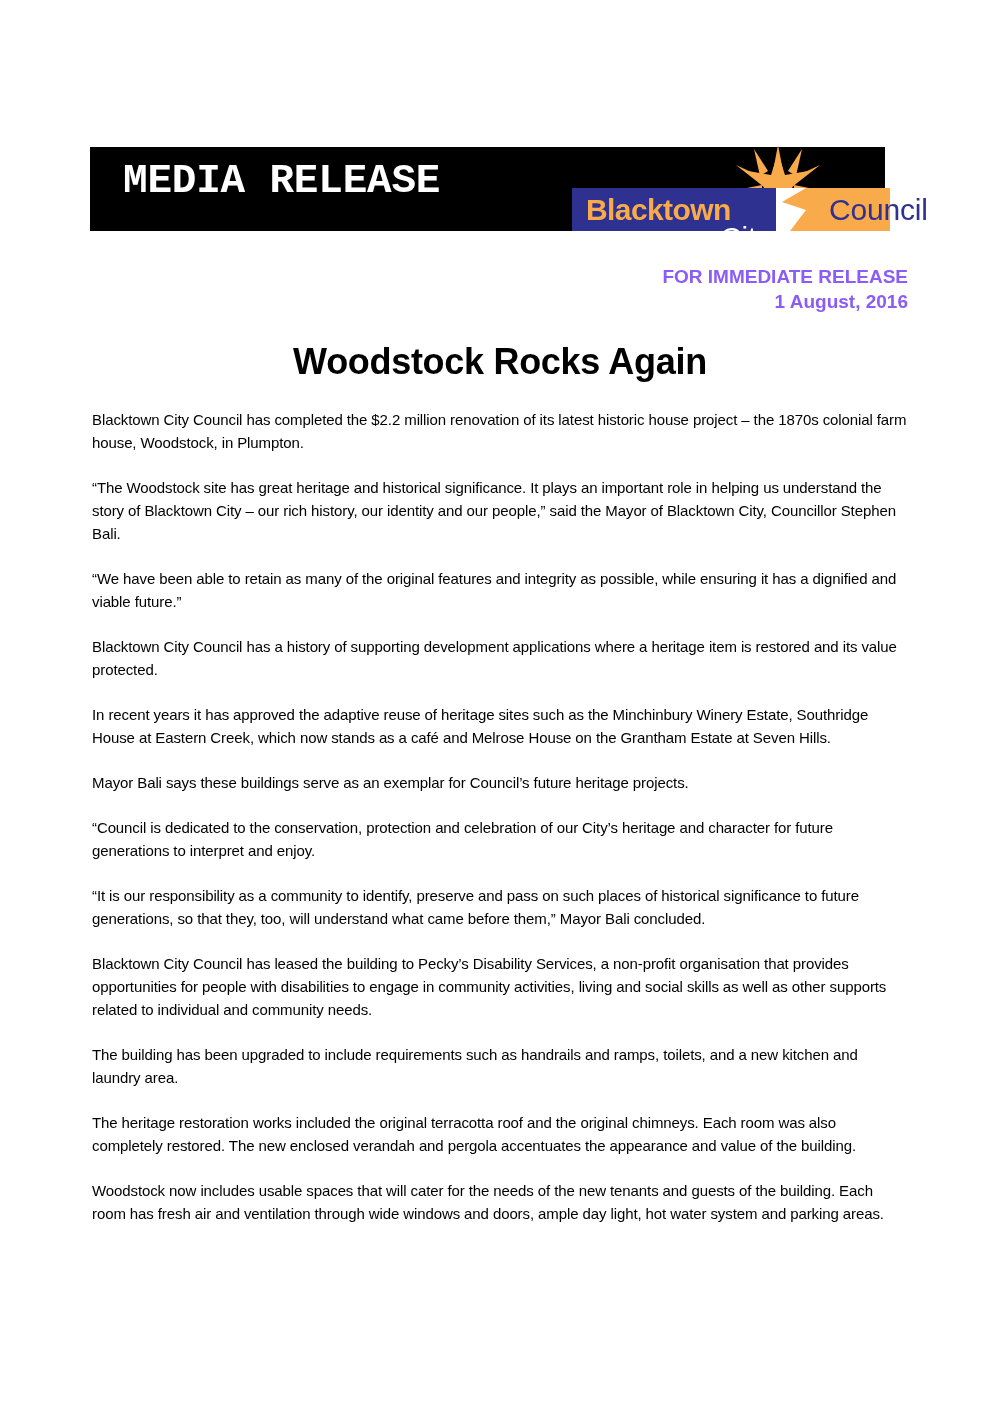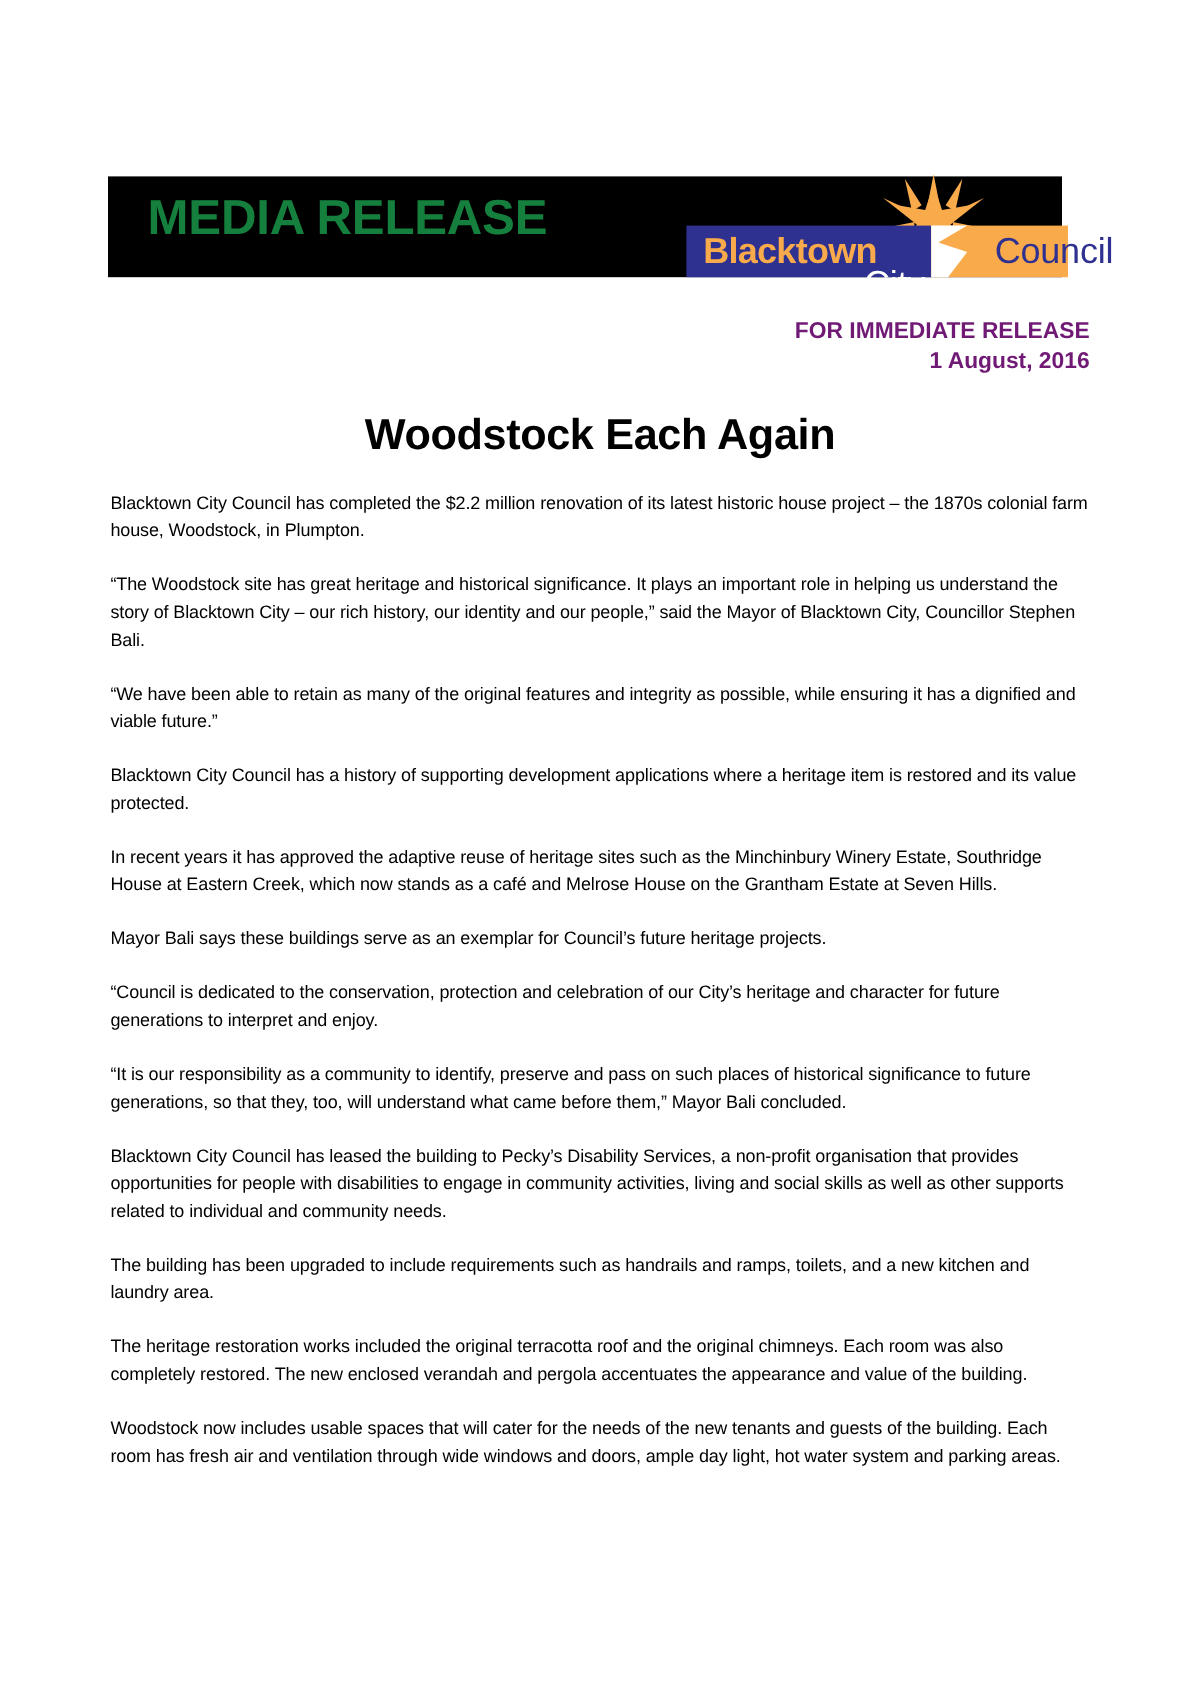--- a/index.html
+++ b/index.html
@@ -32,22 +32,22 @@
     height: 84px;
     background: #000000;
   }
   .header-title {
     position: absolute;
     left: 33px;
     top: 14px;
     font-size: 41px;
     font-weight: bold;
     letter-spacing: -0.2px;
-    color: #15803d;
-    font-family: Liberation Sans, sans-serif;
+    color: #ffffff;
+    font-family: Liberation Mono, monospace;
     line-height: 1;
     white-space: nowrap;
   }
 
   
   .logo {
     position: absolute;
     left: 572px;
     top: 145px;
     width: 318px;
@@ -131,21 +131,21 @@
 
   
   .release-meta {
     position: absolute;
     right: 92px;
     top: 264px;
     text-align: right;
     font-size: 19px;
     font-weight: bold;
     line-height: 25px;
-    color: #701a75;
+    color: #8b5cf6;
   }
   .release-meta div { white-space: nowrap; }
 
   
   .headline {
     position: absolute;
     left: 0;
     right: 0;
     top: 340px;
     text-align: center;
@@ -214,21 +214,21 @@
         <span class="logo-word logo-council">Council</span>
       </div>
     </div>
   </div>
 
   <div class="release-meta">
     <div>FOR IMMEDIATE RELEASE</div>
     <div>1 August, 2016</div>
   </div>
 
-  <div class="headline">Woodstock Each Again</div>
+  <div class="headline">Woodstock Rocks Again</div>
 
   <div class="body-copy">
     <p>Blacktown City Council has completed the $2.2 million renovation of its latest historic house project – the 1870s colonial farm house, Woodstock, in Plumpton.</p>
     <p>“The Woodstock site has great heritage and historical significance. It plays an important role in helping us understand the story of Blacktown City – our rich history, our identity and our people,” said the Mayor of Blacktown City, Councillor Stephen Bali.</p>
     <p>“We have been able to retain as many of the original features and integrity as possible, while ensuring it has a dignified and viable future.”</p>
     <p>Blacktown City Council has a history of supporting development applications where a heritage item is restored and its value protected.</p>
     <p>In recent years it has approved the adaptive reuse of heritage sites such as the Minchinbury Winery Estate, Southridge House at Eastern Creek, which now stands as a café and Melrose House on the Grantham Estate at Seven Hills.</p>
     <p>Mayor Bali says these buildings serve as an exemplar for Council’s future heritage projects.</p>
     <p>“Council is dedicated to the conservation, protection and celebration of our City’s heritage and character for future generations to interpret and enjoy.</p>
     <p>“It is our responsibility as a community to identify, preserve and pass on such places of historical significance to future generations, so that they, too, will understand what came before them,” Mayor Bali concluded.</p>

